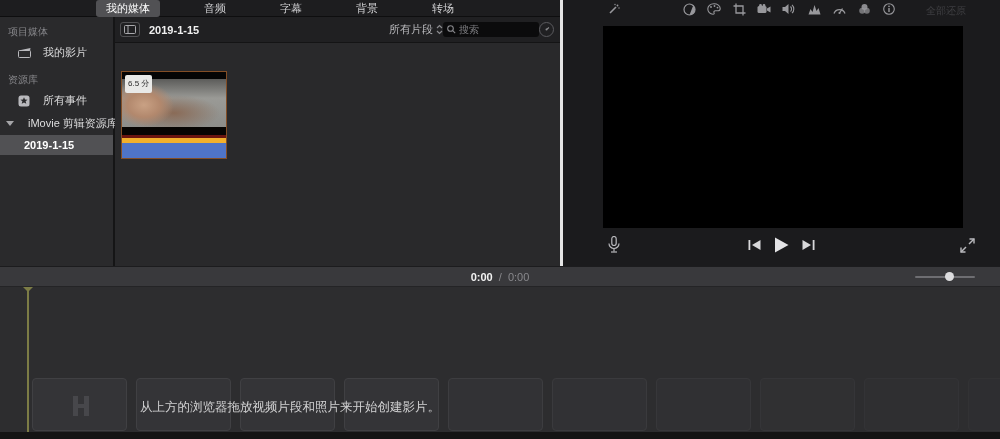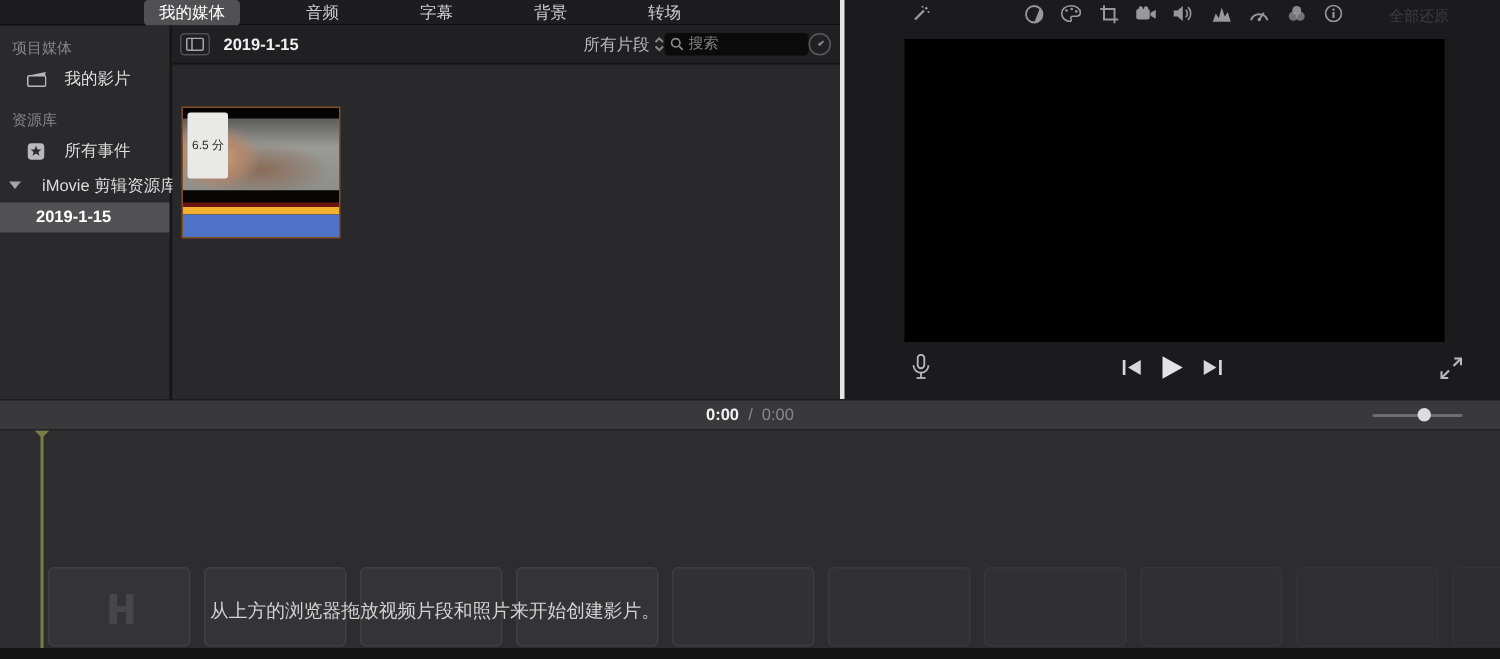--- a/index.html
+++ b/index.html
@@ -49,21 +49,21 @@
     background:
       radial-gradient(ellipse 30px 22px at 22px 26px, #c9a184 0%, #b2886d 55%, rgba(178,136,109,0) 100%),
       radial-gradient(ellipse 46px 18px at 52px 34px, #8a6b57 0%, rgba(138,107,87,0) 100%),
       radial-gradient(ellipse 18px 12px at 14px 14px, #b4907a 0%, rgba(180,144,122,0) 100%),
       linear-gradient(180deg, #5c5c5a 0%, #9a9a96 40%, #8d8d89 100%); }
   .clip-black-mid { height:8px; background:#070503; }
   .clip-red { height:3px; background:#6b1510; }
   .clip-orange { height:5px; background:#f2b02c; }
   .clip-blue { height:15px; background:#4f74c7; }
   .clip-badge { position:absolute; left:3px; top:3px; background:#e9e9e7; color:#2a2a2a;
-    font-size:8px; line-height:10px; padding:17px 3px; border-radius:2px; }
+    font-size:8px; line-height:10px; padding:4px 3px; border-radius:2px; }
 
   
   .viewer-panel { position:absolute; left:560px; top:0; width:440px; height:266px; background:#1b1b1d;
     border-left:3px solid #e5e5e5; }
   .viewer-toolbar { position:absolute; left:0; top:0; right:0; height:18px; }
   .vt-icon { position:absolute; top:2px; width:16px; height:14px; display:flex; align-items:center;
     justify-content:center; }
   .vt-group { position:absolute; left:118px; top:2px; display:flex; gap:9px; }
   .vt-group .vt-g-icon { width:16px; height:14px; display:flex; align-items:center; justify-content:center; }
   .reset-all { position:absolute; right:34px; top:4px; font-size:10px; color:#3e3e41; }

